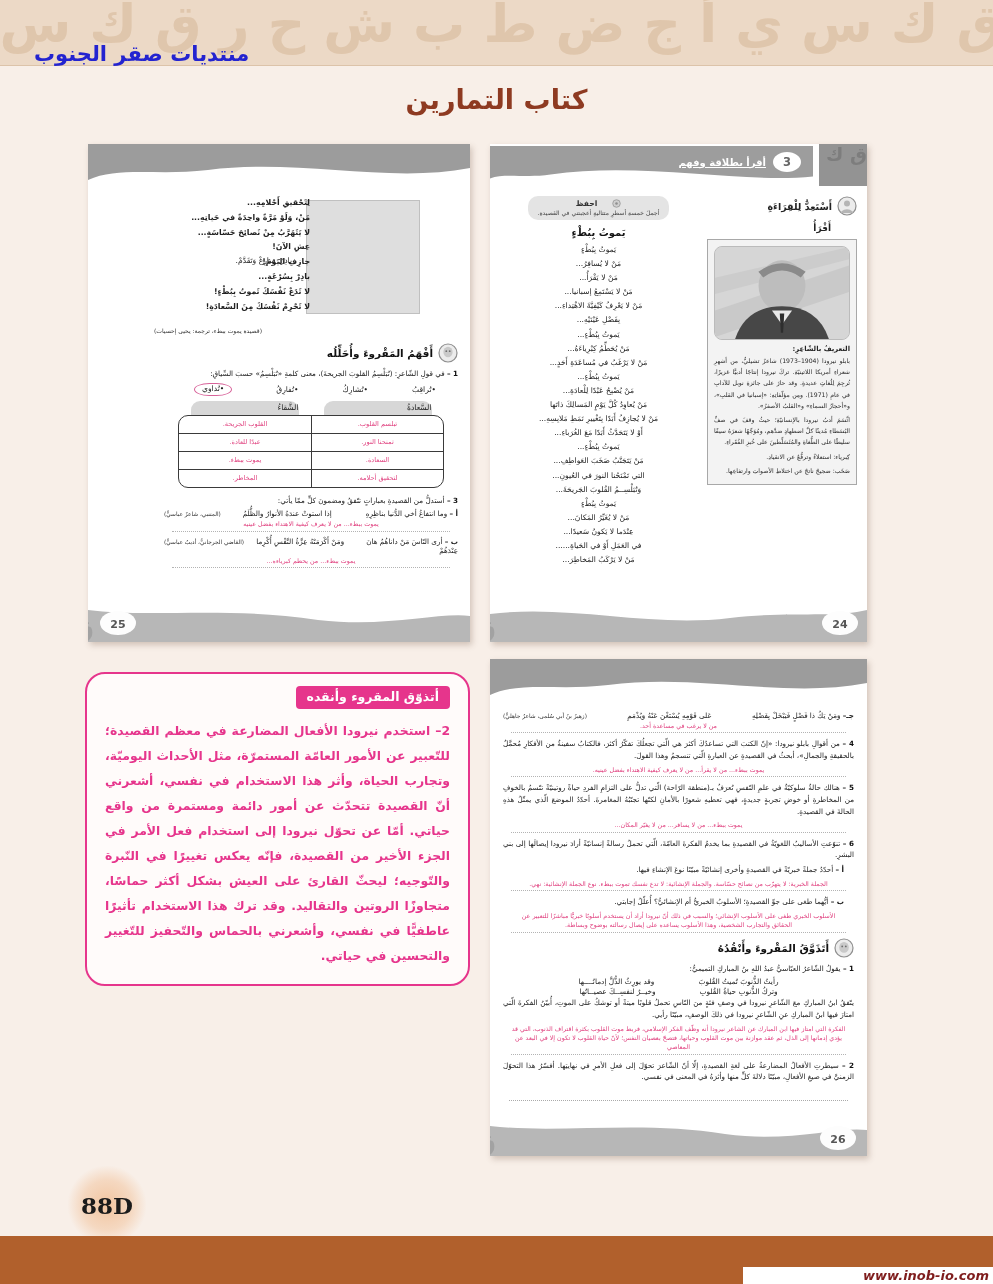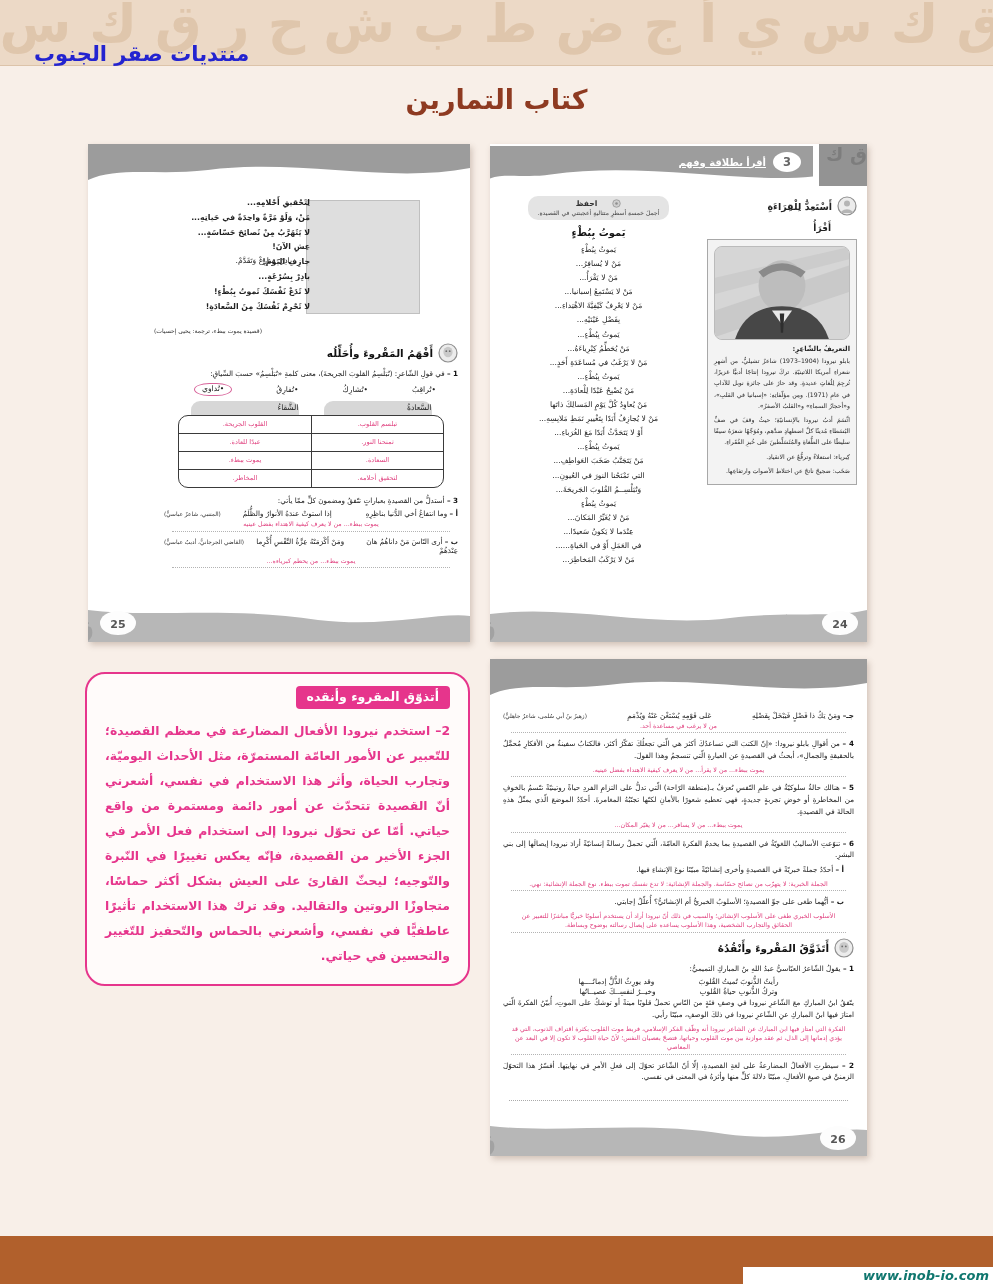--- a/index.html
+++ b/index.html
@@ -88,21 +88,21 @@
   .pb-body { color:#e6358c; font-size:12.4px; font-weight:bold; line-height:2.02; text-align:justify; }
 
   
   .p26-body { position:absolute; top:52px; left:13px; right:13px; bottom:40px; }
 
   
   .logo88 { position:absolute; left:68px; top:1166px; width:78px; height:78px; display:flex; align-items:center; justify-content:center; background:radial-gradient(circle, #f2c5a0 0%, rgba(242,197,160,.55) 45%, rgba(242,197,160,0) 72%); }
   .logo88 span { font-family:"DejaVu Serif", serif; font-size:23px; font-weight:bold; color:#1b1b1b; direction:ltr; }
   .bottom-bar { position:absolute; bottom:0; left:0; width:100%; height:48px; background:#b1602c; }
   .url-strip { position:absolute; bottom:0; right:0; width:250px; height:17px; background:#ffffff; display:flex; align-items:center; justify-content:flex-end; padding-left:8px; direction:ltr; }
-  .url-strip a { font-size:13px; font-weight:bold; font-style:italic; color:#0f766e; text-decoration:none; padding-right:4px; }
+  .url-strip a { font-size:13px; font-weight:bold; font-style:italic; color:#7f1d1d; text-decoration:none; padding-right:4px; }
 </style>
 </head>
 <body>
 
 <div class="canvas">
 
   <div class="top-band">
     <div class="pat">ق ك س ي أ ج ض ط ب ش ح ر ق ك س ي أ ج ض ط ب ش ح ر</div>
   </div>
   <div class="watermark">منتديات صقر الجنوب</div>
@@ -377,18 +377,21 @@
             <path d="M0 10 C70 18 150 4 235 18 C300 27 348 10 377 14 L377 40 L0 40 Z"></path>
           </clipPath>
         </defs>
       <path d="M0 10 C70 18 150 4 235 18 C300 27 348 10 377 14 L377 40 L0 40 Z" fill="#b7b7b7"></path>
       <text clip-path="url(#fb26)" x="6" y="36" font-size="24" font-weight="bold" fill="#a2a2a2">ق ك س ي أ ج ض ط ب ش ح ر ق ك س ي أ ج ض ط ب ش ح ر</text>
       <ellipse cx="348" cy="22" rx="18" ry="12" fill="#fdfdfd"></ellipse>
       <text x="348" y="26.5" text-anchor="middle" font-size="11" font-weight="bold" fill="#555">26</text>
     </svg>
   </section>
 
+  <div class="logo88">
+    <span>88D</span>
+  </div>
   <div class="bottom-bar"></div>
   <div class="url-strip">
     <a href="#">www.inob-io.com</a>
   </div>
 
 </div>
 
 </body></html>

